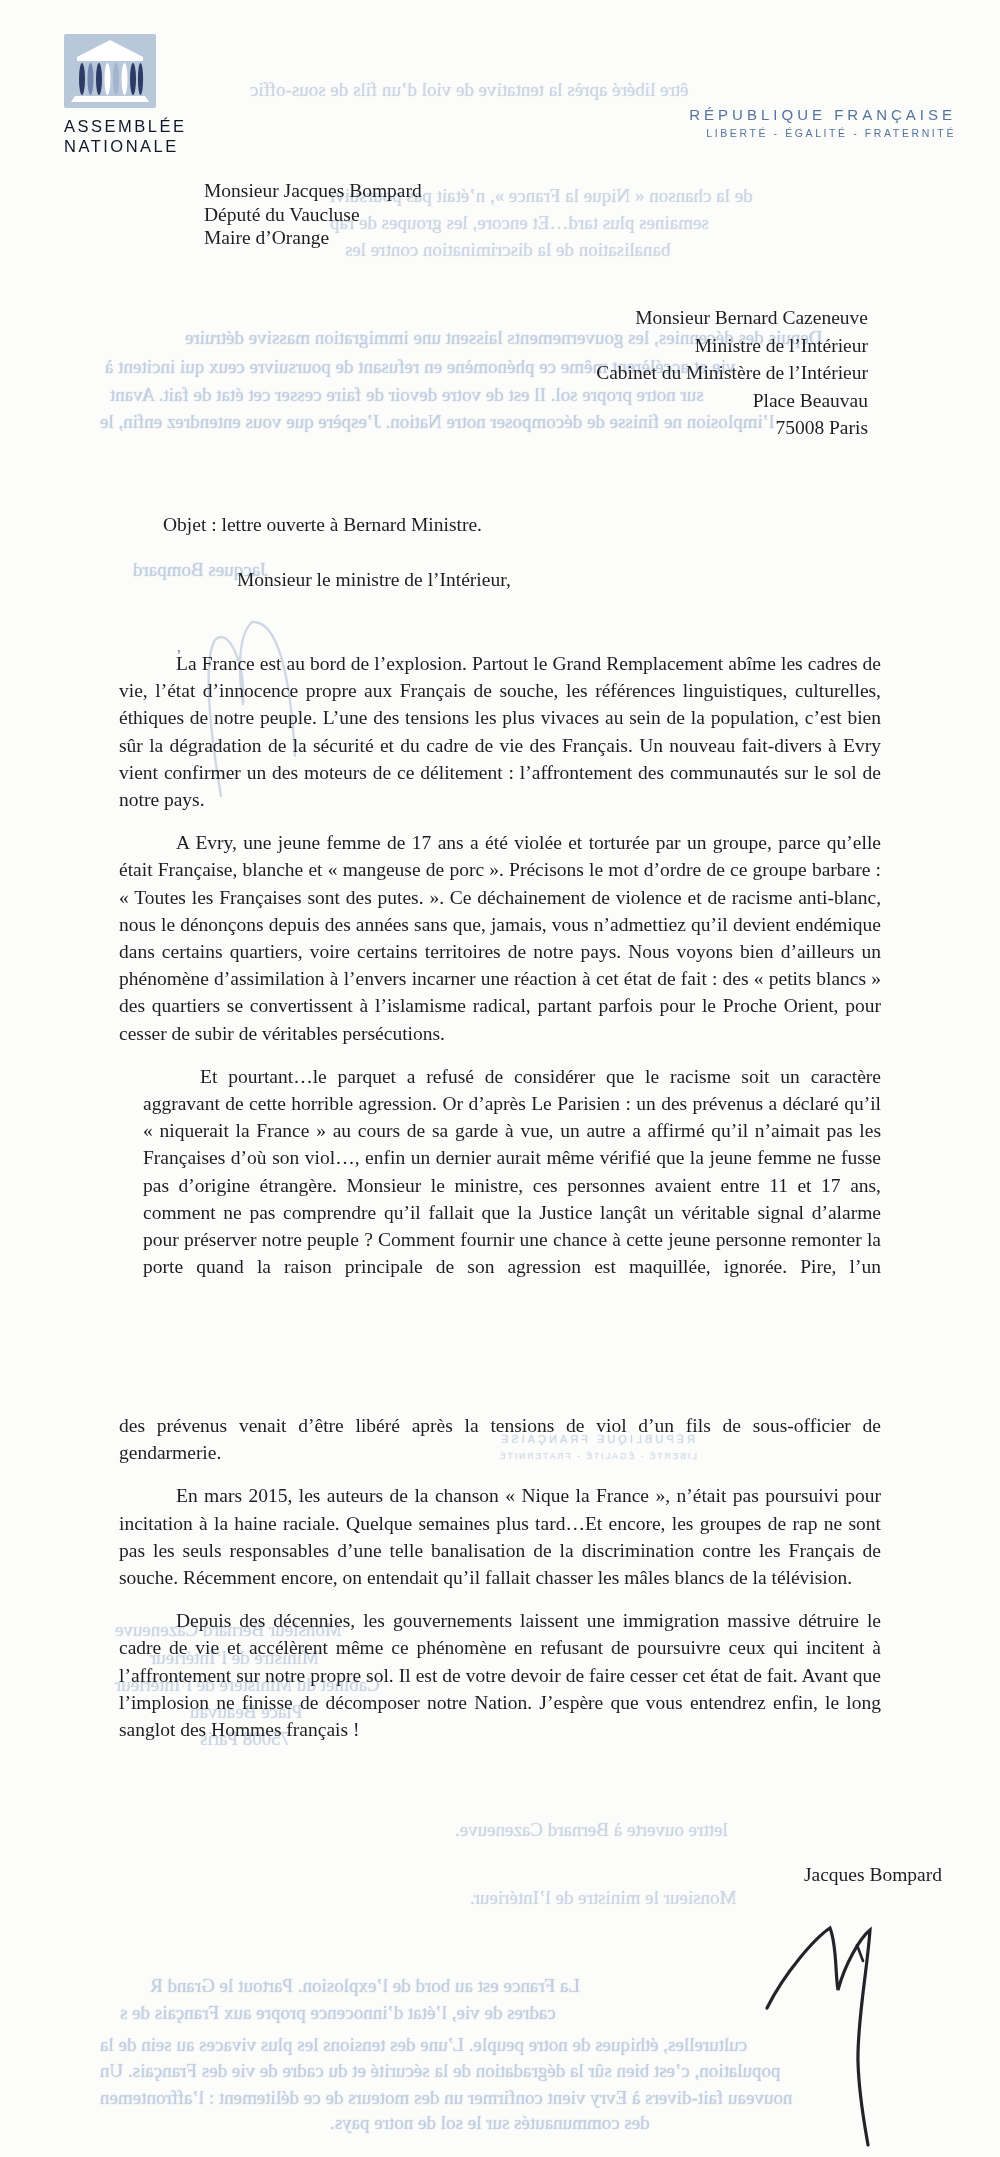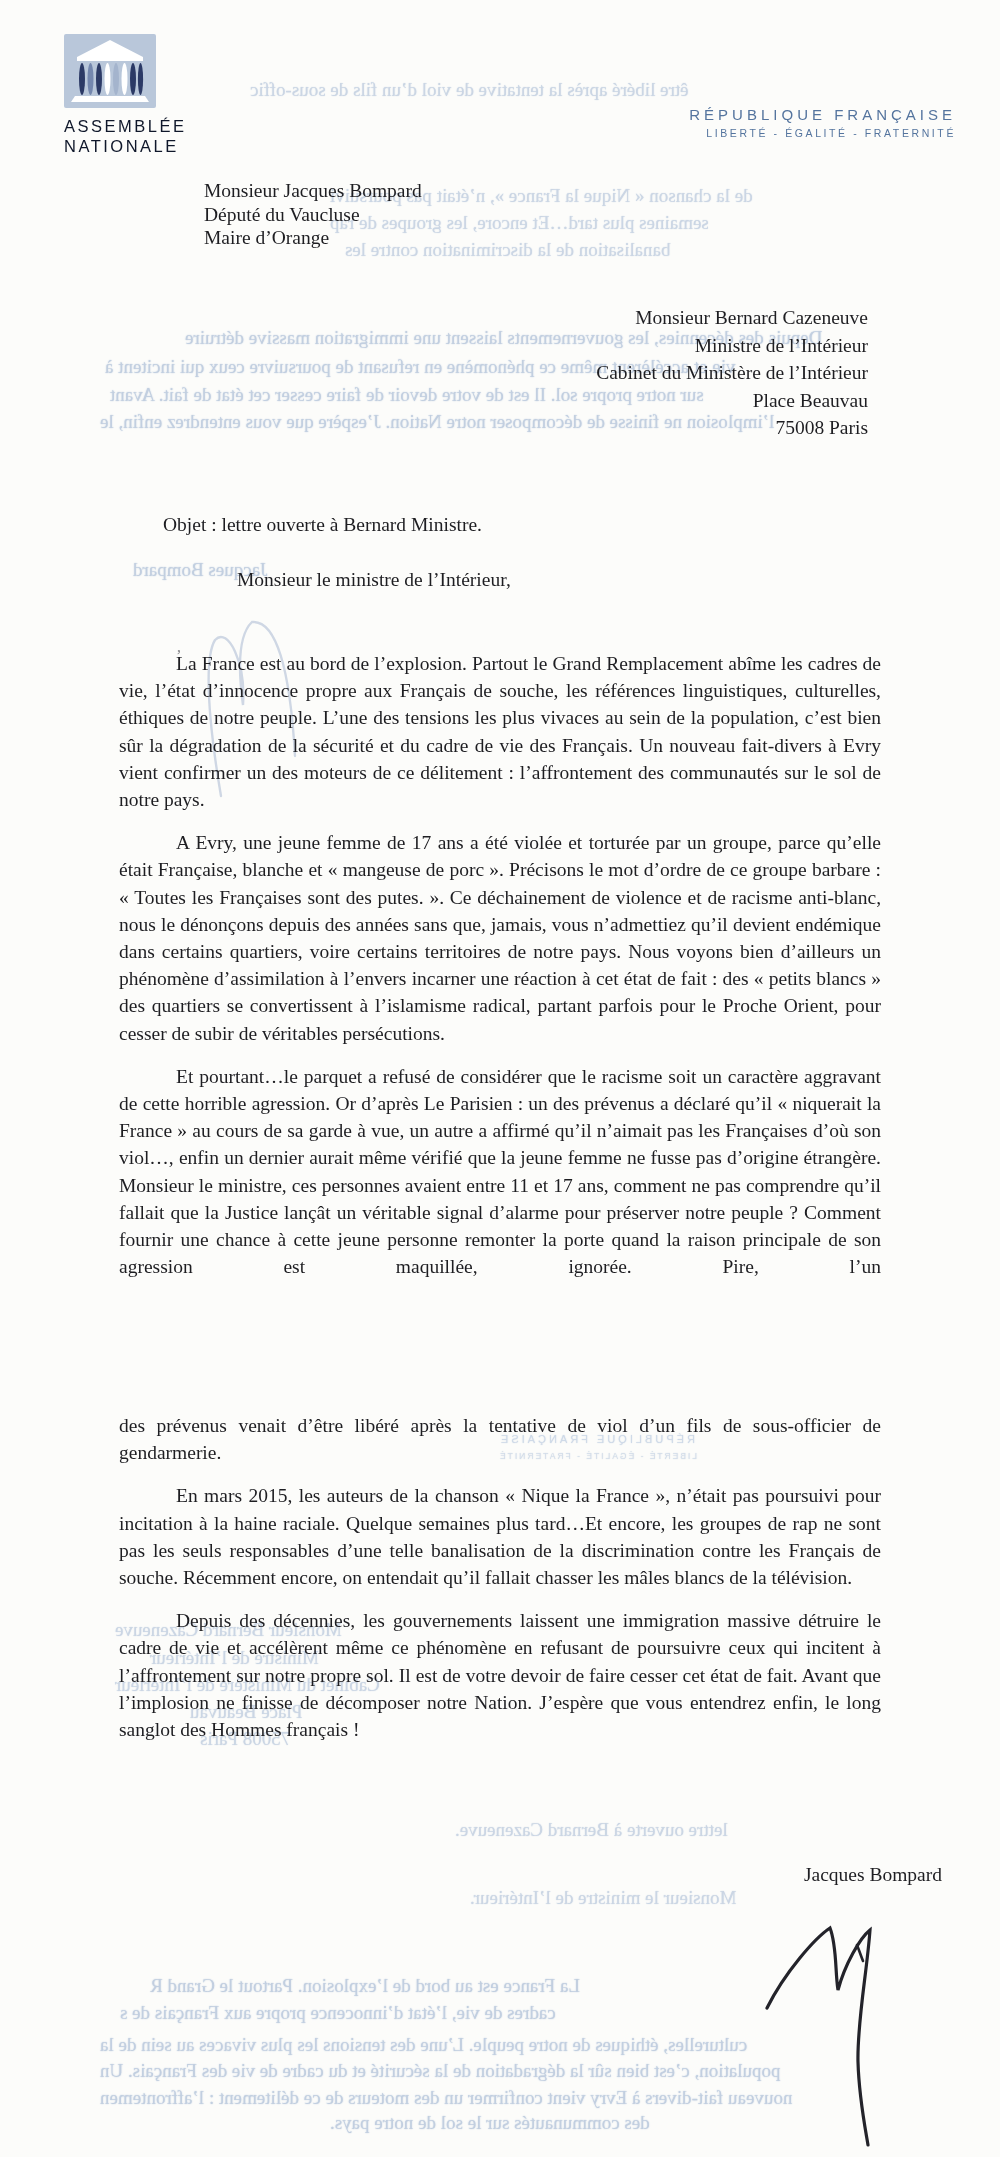--- a/index.html
+++ b/index.html
@@ -33,21 +33,21 @@
   .subject{position:absolute;left:163px;top:514px;font-size:19.5px;}
   .salutation{position:absolute;left:237px;top:569px;font-size:19.5px;}
   
   .body-block{
     position:absolute;left:119px;width:762px;
     font-size:19.5px;line-height:27.2px;
     text-align:justify;
   }
   .body-block p{margin:0 0 16px 0;}
   .body-block p.ind{text-indent:57px;}
-  .body-block p.fulljust{text-align-last:justify;}
+  .body-block p.fulljust{text-align-last:justify;margin-left:24px;}
   .body-block p:last-child{margin-bottom:0;}
   #body-a{top:650px;}
   #body-b{top:1412px;}
   
   .signatory{position:absolute;right:58px;top:1864px;font-size:19.5px;}
   .signature-svg{position:absolute;left:745px;top:1912px;}
   
   .bt{
     position:absolute;white-space:nowrap;
     transform:scaleX(-1);
@@ -140,21 +140,21 @@
   <div class="subject">Objet : lettre ouverte à Bernard Ministre.</div>
   <div class="salutation">Monsieur le ministre de l’Intérieur,</div>
 
   <div class="body-block" id="body-a">
     <p class="ind">La France est au bord de l’explosion. Partout le Grand Remplacement abîme les cadres de vie, l’état d’innocence propre aux Français de souche, les références linguistiques, culturelles, éthiques de notre peuple. L’une des tensions les plus vivaces au sein de la population, c’est bien sûr la dégradation de la sécurité et du cadre de vie des Français. Un nouveau fait-divers à Evry vient confirmer un des moteurs de ce délitement : l’affrontement des communautés sur le sol de notre pays.</p>
     <p class="ind">A Evry, une jeune femme de 17 ans a été violée et torturée par un groupe, parce qu’elle était Française, blanche et « mangeuse de porc ». Précisons le mot d’ordre de ce groupe barbare : « Toutes les Françaises sont des putes. ». Ce déchainement de violence et de racisme anti-blanc, nous le dénonçons depuis des années sans que, jamais, vous n’admettiez qu’il devient endémique dans certains quartiers, voire certains territoires de notre pays. Nous voyons bien d’ailleurs un phénomène d’assimilation à l’envers incarner une réaction à cet état de fait : des « petits blancs » des quartiers se convertissent à l’islamisme radical, partant parfois pour le Proche Orient, pour cesser de subir de véritables persécutions.</p>
     <p class="ind fulljust">Et pourtant…le parquet a refusé de considérer que le racisme soit un caractère aggravant de cette horrible agression. Or d’après Le Parisien : un des prévenus a déclaré qu’il « niquerait la France » au cours de sa garde à vue, un autre a affirmé qu’il n’aimait pas les Françaises d’où son viol…, enfin un dernier aurait même vérifié que la jeune femme ne fusse pas d’origine étrangère. Monsieur le ministre, ces personnes avaient entre 11 et 17 ans, comment ne pas comprendre qu’il fallait que la Justice lançât un véritable signal d’alarme pour préserver notre peuple ? Comment fournir une chance à cette jeune personne remonter la porte quand la raison principale de son agression est maquillée, ignorée. Pire, l’un</p>
   </div>
 
   <div class="body-block" id="body-b">
-    <p>des prévenus venait d’être libéré après la tentative de viol d’un fils de sous-officier de gendarmerie.</p>
+    <p>des prévenus venait d’être libéré après la tensions de viol d’un fils de sous-officier de gendarmerie.</p>
     <p class="ind">En mars 2015, les auteurs de la chanson «  Nique la France », n’était pas poursuivi pour incitation à la haine raciale. Quelque semaines plus tard…Et encore, les groupes de rap ne sont pas les seuls responsables d’une telle banalisation de la discrimination contre les Français de souche. Récemment encore, on entendait qu’il fallait chasser les mâles blancs de la télévision.</p>
     <p class="ind">Depuis des décennies, les gouvernements laissent une immigration massive détruire le cadre de vie et accélèrent même ce phénomène en refusant de poursuivre ceux qui incitent à l’affrontement sur notre propre sol. Il est de votre devoir de faire cesser cet état de fait. Avant que l’implosion ne finisse de décomposer notre Nation. J’espère que vous entendrez enfin, le long sanglot des Hommes français !</p>
   </div>
 
   <div class="signatory">Jacques Bompard</div>
 
   <svg class="signature-svg" width="170" height="245" viewBox="0 0 170 245">
     <path d="M22,96 C40,60 70,26 85,16 C92,34 90,60 93,78 C100,52 115,26 125,18 C122,60 112,110 113,150 C114,185 120,215 123,233" fill="none" stroke="#23232a" stroke-width="3.2" stroke-linecap="round"></path>
     <path d="M112,33 C114,38 116,44 118,49" fill="none" stroke="#23232a" stroke-width="2.6" stroke-linecap="round"></path>
   </svg>

